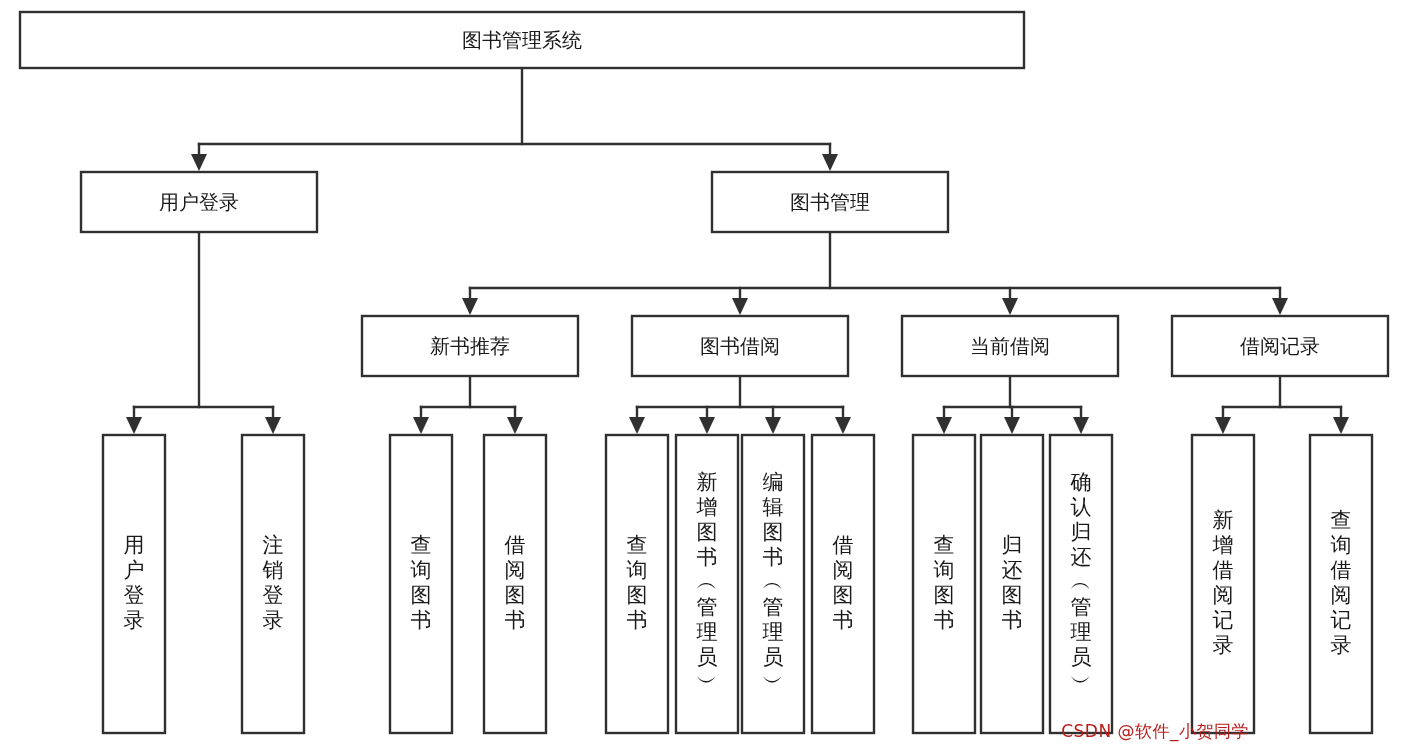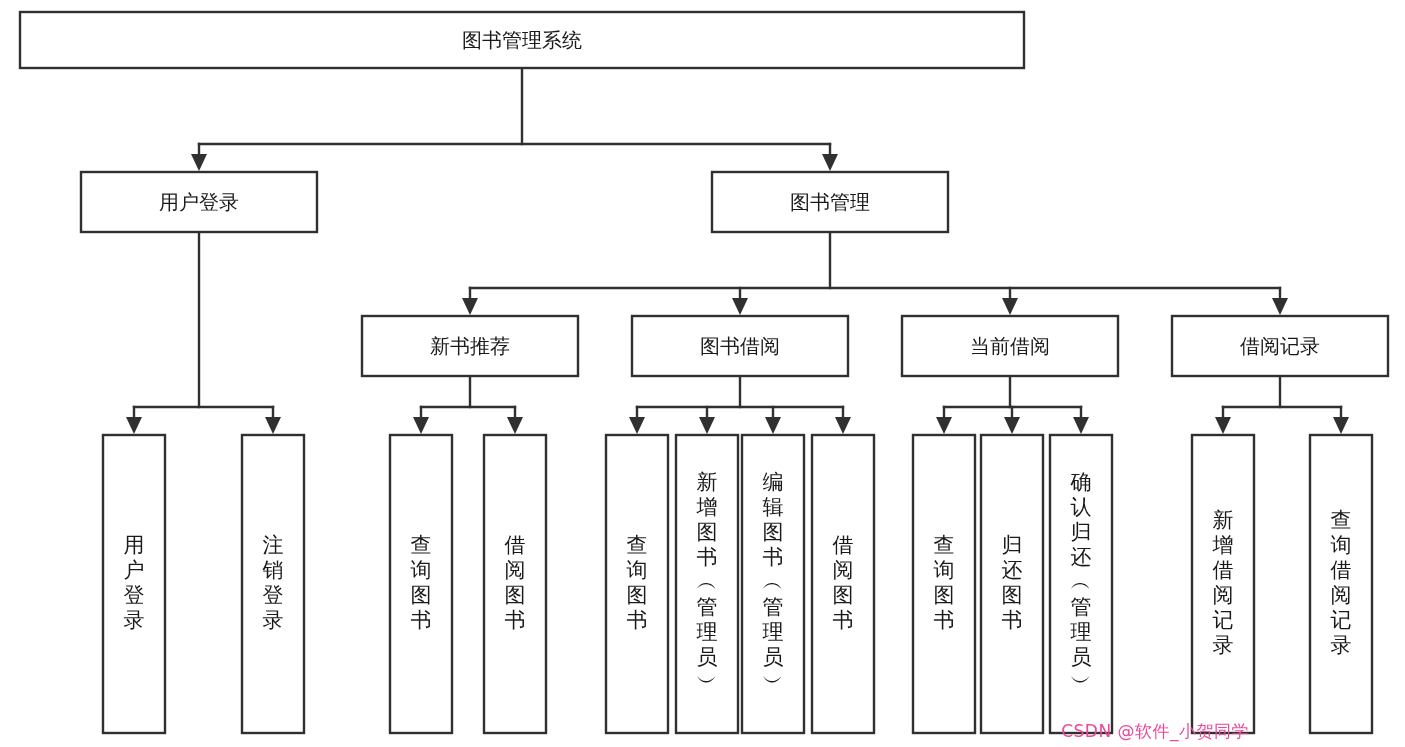--- a/index.html
+++ b/index.html
@@ -55,21 +55,21 @@
     font-size: 21px;
     fill: #1a1a1a;
     text-anchor: middle;
   }
   .watermark {
     position: absolute;
     right: 10px;
     bottom: 4px;
     font-family: "DejaVu Sans", "Liberation Sans", sans-serif;
     font-size: 17px;
-    color: #ec4899;
+    color: #b91c1c;
     letter-spacing: 0.5px;
     white-space: nowrap;
     pointer-events: none;
   }
 </style>
 </head>
 <body>
 
 <div id="diagram-root">
   <svg id="tree-svg" viewBox="0 0 1405 747" xmlns="http://www.w3.org/2000/svg">

